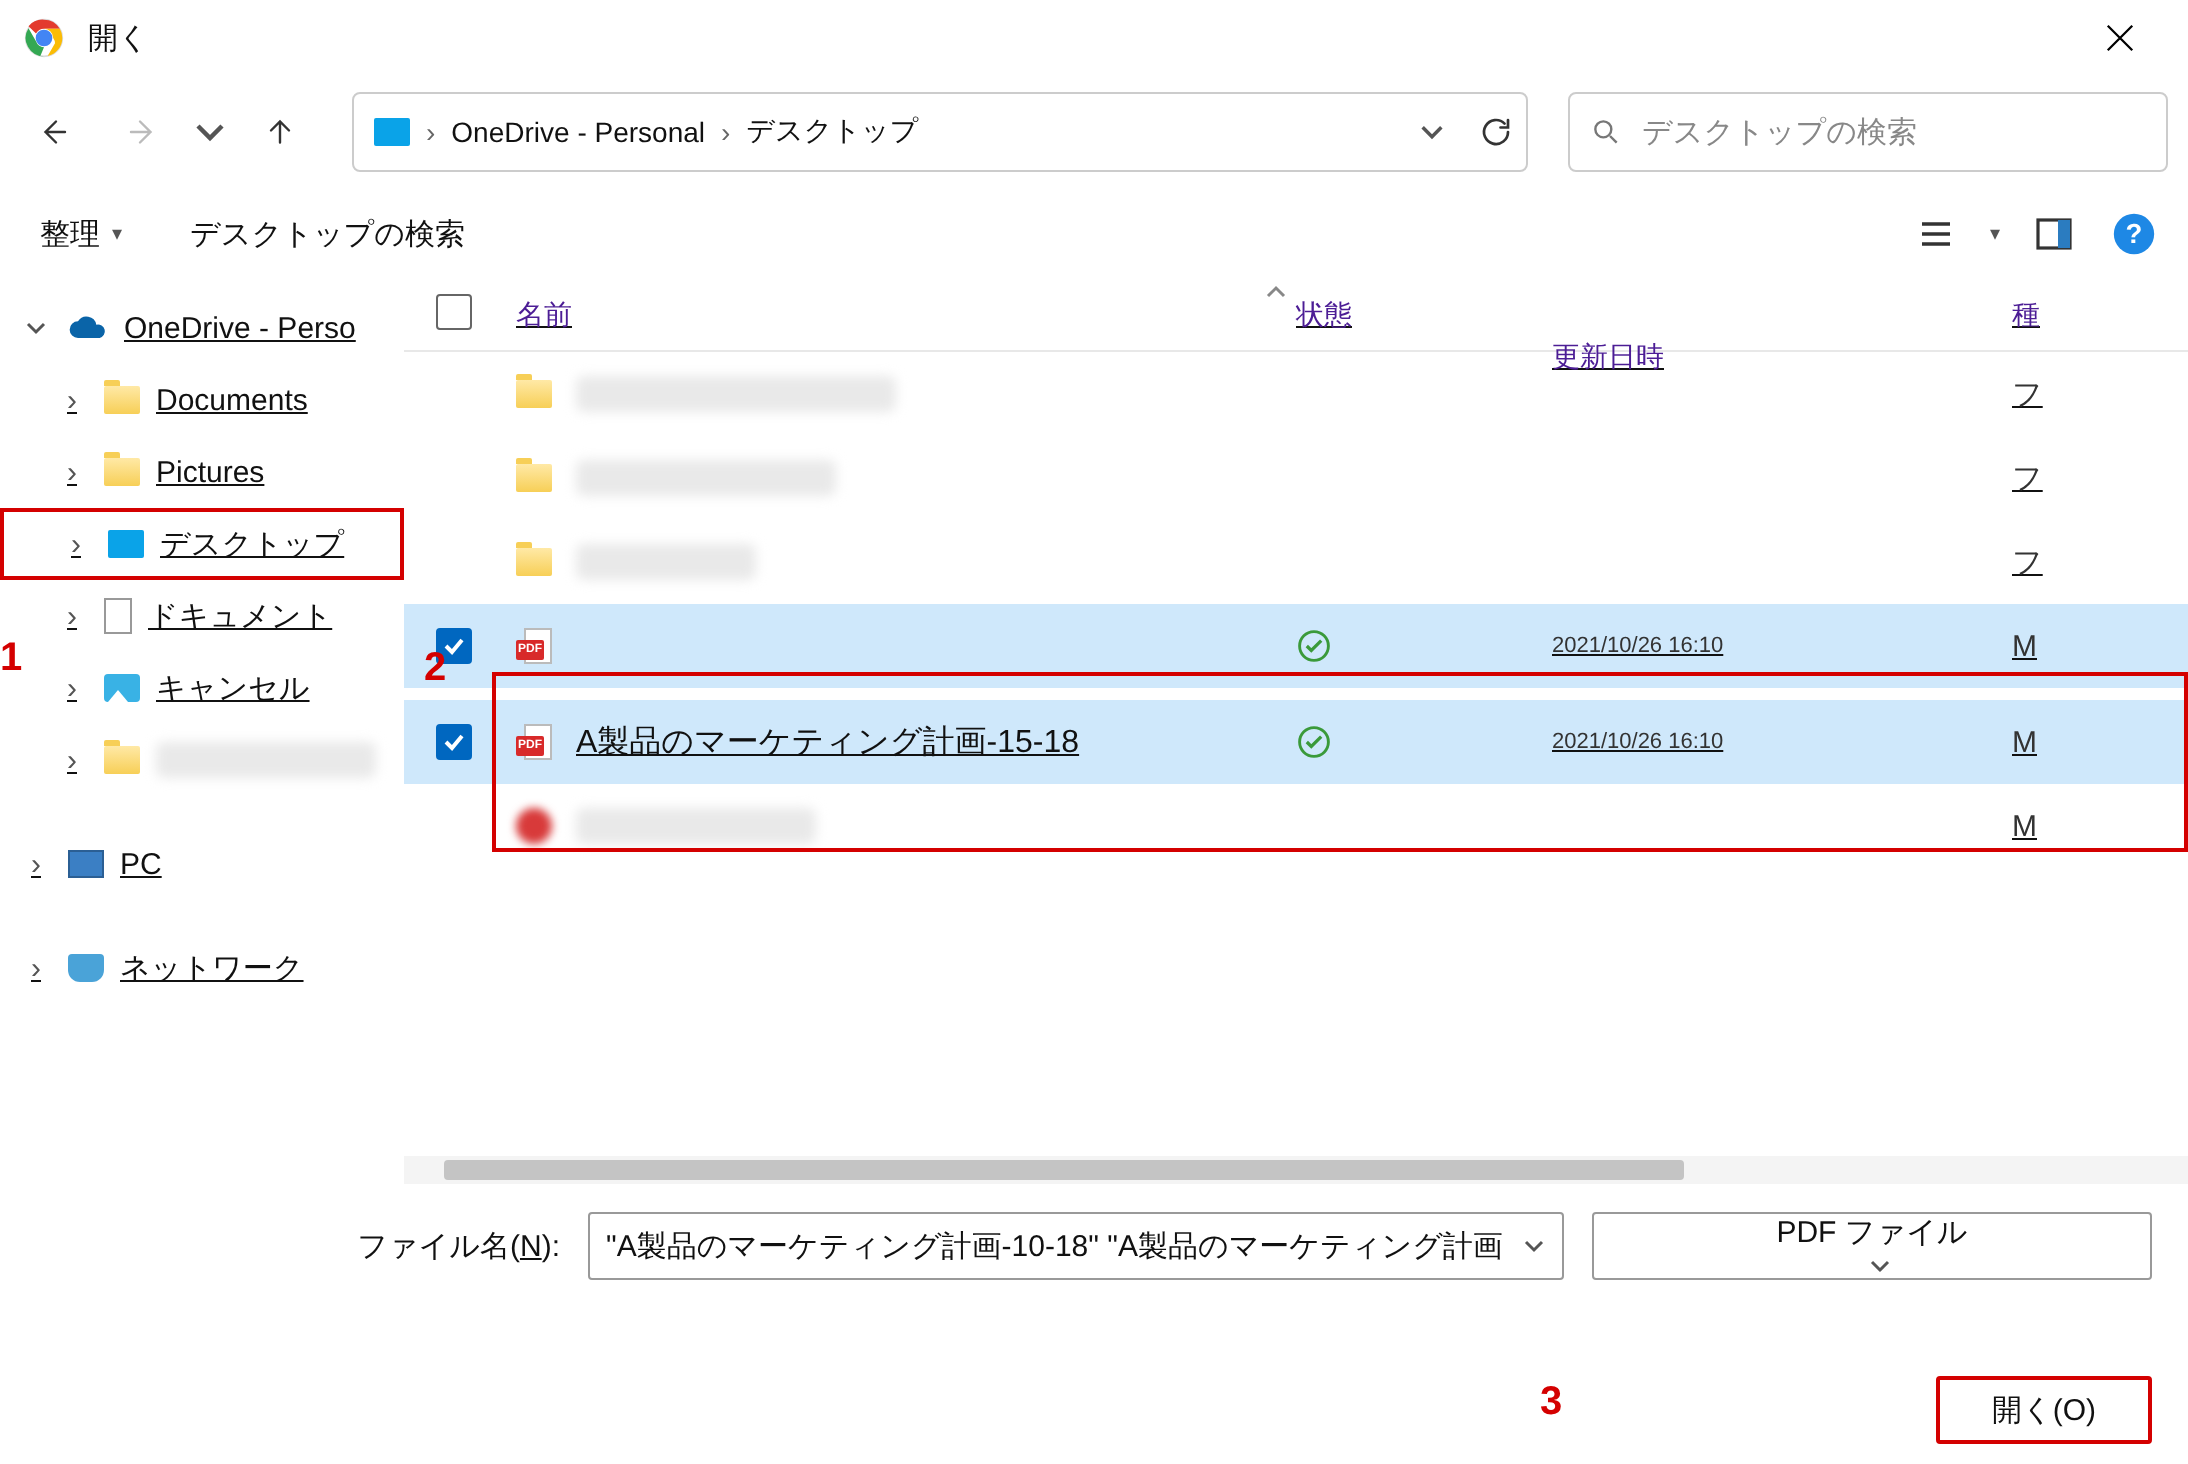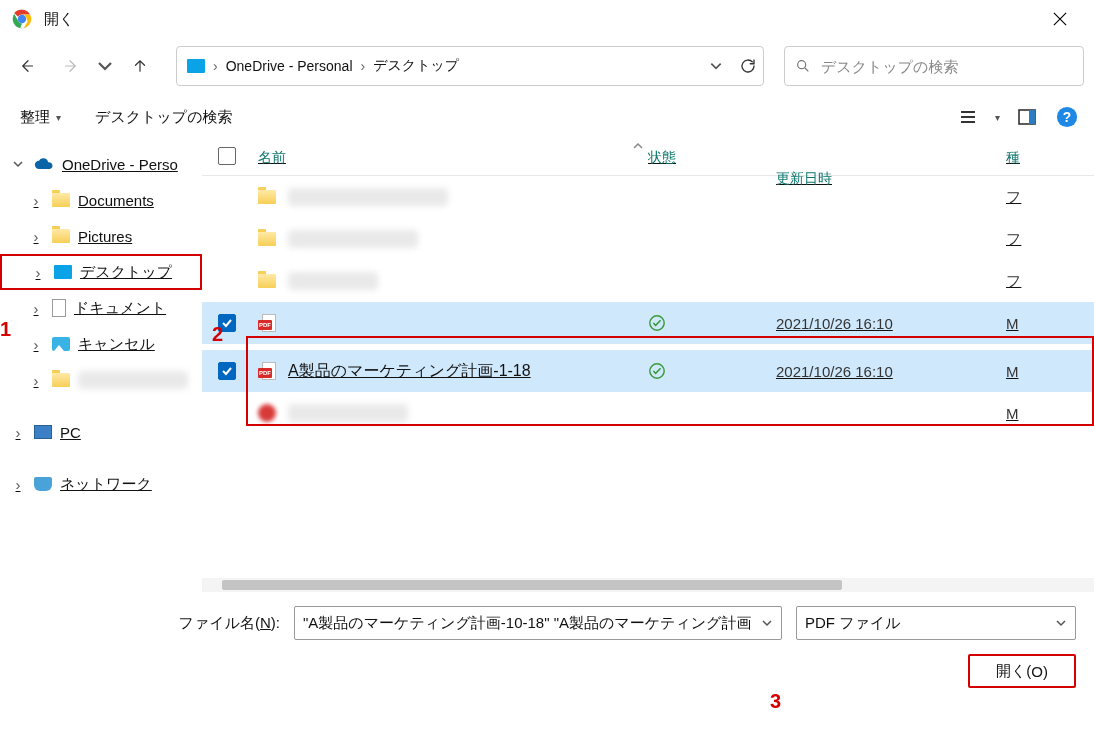--- a/index.html
+++ b/index.html
@@ -41,49 +41,49 @@
 .pic-ico:after{content:"";position:absolute;bottom:0;left:2px;width:0;height:0;border-left:5px solid transparent;border-right:5px solid transparent;border-bottom:6px solid #fff;}
 .net-ico{width:18px;height:14px;background:#4aa3d8;border-radius:2px 2px 6px 6px;flex-shrink:0;}
 .cloud-ico{flex-shrink:0;}
 .filepane{flex:1;position:relative;display:flex;flex-direction:column;}
 .colhdr{height:36px;display:flex;align-items:center;padding-left:16px;border-bottom:1px solid #e8e8e8;}
 .colhdr .c-check{width:40px;}
 .colhdr .c-name{flex:0 0 390px;display:flex;align-items:center;gap:12px;}
 .colhdr .c-state{flex:0 0 128px;}
 .colhdr .c-date{flex:0 0 230px;margin-top:42px;}
 .colhdr .c-type{flex:0 0 30px;}
-.colhdr .label{font-size:14px;color:#0f766e;}
+.colhdr .label{font-size:14px;color:#4c1d95;}
 .chk{width:18px;height:18px;border:1.5px solid #666;border-radius:2px;cursor:pointer;display:inline-flex;align-items:center;justify-content:center;}
 .chk.checked{background:#0067c0;border-color:#0067c0;color:#fff;}
 .rows{flex:1;overflow:hidden;position:relative;}
 .row{height:42px;display:flex;align-items:center;padding-left:16px;}
 .row.sel{background:#cfe8fb;}
 .row .c-check{width:40px;}
 .row .c-name{flex:0 0 390px;display:flex;align-items:center;gap:12px;font-size:16px;}
 .row .c-state{flex:0 0 128px;}
-.row .c-date{flex:0 0 230px;font-size:15px;color:#333;}
+.row .c-date{flex:0 0 230px;font-size:11px;color:#333;}
 .row .c-type{flex:0 0 30px;font-size:15px;color:#333;}
 .blur-box{background:#e9e9e9;border-radius:4px;height:18px;filter:blur(3px);}
 .blur-dot{width:18px;height:18px;border-radius:50%;filter:blur(2px);}
 .pdf-ico{width:18px;height:18px;position:relative;flex-shrink:0;}
 .pdf-ico .pg{position:absolute;width:14px;height:18px;background:#fff;border:1px solid #bbb;right:0;top:0;}
 .pdf-ico .bd{position:absolute;left:0;bottom:2px;width:14px;height:10px;background:#d82a2a;border-radius:1px;color:#fff;font-size:6px;font-weight:bold;display:flex;align-items:center;justify-content:center;}
 .hl-box{position:absolute;border:2px solid #d40000;pointer-events:none;}
 .marker{position:absolute;color:#d40000;font-weight:bold;font-size:20px;pointer-events:none;}
 .hscroll{height:14px;background:#f4f4f4;display:flex;align-items:center;}
 .hscroll .thumb{height:10px;background:#c4c4c4;border-radius:2px;margin-left:20px;width:620px;}
 .footer{padding:14px 18px 10px 0;}
 .fnrow{display:flex;align-items:center;justify-content:flex-end;gap:14px;margin-bottom:14px;}
 .fnrow .lbl{font-size:15px;}
 .fnrow .u{text-decoration:underline;}
 .combo{height:34px;border:1px solid #999;border-radius:2px;display:flex;align-items:center;padding:0 8px;font-size:15px;background:#fff;cursor:pointer;}
 .combo .txt{flex:1;white-space:nowrap;overflow:hidden;}
 .combo .dd{margin-left:8px;}
 .btnrow{display:flex;justify-content:flex-end;gap:14px;align-items:center;}
-.pbtn{height:34px;padding:0 26px;border:1px solid #999;border-radius:2px;background:#fff;display:flex;align-items:center;justify-content:center;font-size:15px;cursor:pointer;}
+.pbtn{height:34px;padding:0 26px;border:1px solid #999;border-radius:2px;background:#fff;display:flex;align-items:center;justify-content:center;font-size:15px;cursor:pointer;margin-top:34px;}
 .pbtn.hl{border:2px solid #d40000;}
 svg{display:block;}
 .sortup{width:12px;height:12px;margin:0 auto;}
 </style>
 </head>
 <body>
 
 <div class="titlebar">
   <span class="app-icon">
     <svg viewBox="0 0 24 24" width="20" height="20">
@@ -322,21 +322,21 @@
         <div class="c-check"><span class="chk checked">
               <svg viewBox="0 0 12 12" width="12" height="12">
                 <path d="M2 6l3 3 5-6" stroke="#fff" stroke-width="2" fill="none"></path>
               </svg>
             </span></div>
         <div class="c-name">
             <span class="pdf-ico">
               <span class="pg"></span>
               <span class="bd">PDF</span>
             </span>
-            <span>A製品のマーケティング計画-1-18</span>
+            <span>A製品のマーケティング計画-15-18</span>
           </div>
         <div class="c-state">
             <svg viewBox="0 0 20 20" width="18" height="18">
               <circle cx="10" cy="10" r="8" stroke="#3a9a3a" stroke-width="1.6" fill="none"></circle>
               <path d="M6 10l2.5 2.5L14 7" stroke="#3a9a3a" stroke-width="1.8" fill="none"></path>
             </svg>
           </div>
         <div class="c-date">2021/10/26 16:10</div>
         <div class="c-type">M</div>
       </div>
@@ -365,21 +365,21 @@
   <div class="fnrow">
     <span class="lbl"><span>ファイル名(</span><span class="u">N</span><span>):</span></span>
     <div class="combo" style="width:488px;">
       <span class="txt">"A製品のマーケティング計画-10-18" "A製品のマーケティング計画</span>
       <span class="dd">
           <svg viewBox="0 0 12 12" width="12" height="12">
             <path d="M2 4l4 4 4-4" stroke="#555" stroke-width="1.5" fill="none"></path>
           </svg>
         </span>
     </div>
-    <div class="combo" style="width:280px;">
+    <div class="combo" style="width:280px;flex-direction:column;">
       <span class="txt">PDF ファイル</span>
       <span class="dd">
           <svg viewBox="0 0 12 12" width="12" height="12">
             <path d="M2 4l4 4 4-4" stroke="#555" stroke-width="1.5" fill="none"></path>
           </svg>
         </span>
     </div>
   </div>
   <div class="btnrow">
     <div class="pbtn hl">

